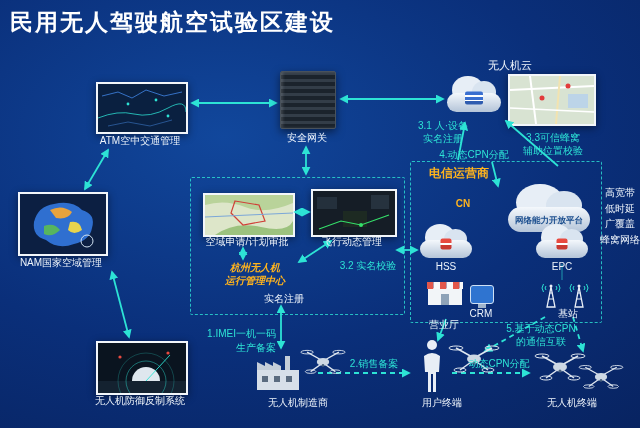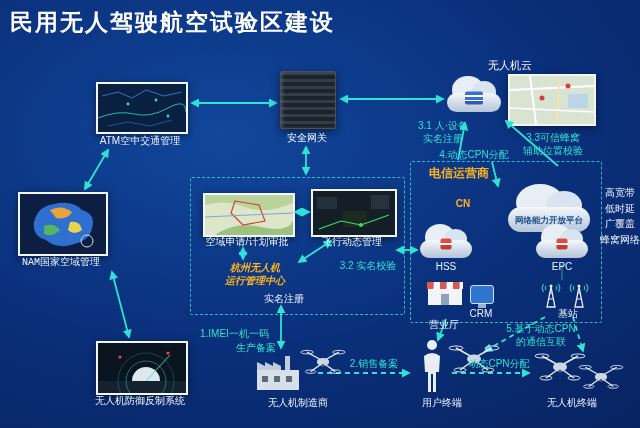--- a/index.html
+++ b/index.html
@@ -92,21 +92,21 @@
   <div class="img" style="left:18px;top:192px;width:86px;height:60px;">
     <svg width="86" height="60" viewBox="0 0 86 60">
       <rect width="86" height="60" fill="#0c1f42"></rect>
       <path d="M14 28 Q18 12 34 10 Q52 6 62 16 Q76 20 72 34 Q70 46 54 50 Q38 56 26 46 Q12 42 14 28 Z" fill="#2f6fd0"></path>
       <path d="M30 16 Q42 10 52 18 Q48 26 36 24 Z" fill="#e8a33d"></path>
       <path d="M24 32 Q34 28 40 36 Q32 44 24 40 Z" fill="#57b55f"></path>
       <path d="M50 28 Q60 26 62 36 Q54 42 48 36 Z" fill="#e8d44d"></path>
       <circle cx="67" cy="47" r="6" fill="none" stroke="#cfe0f0" stroke-width="1"></circle>
     </svg>
   </div>
-  <div class="lbl" style="left:4px;top:256px;width:114px;font-family:Liberation Mono, monospace;">NAM国家空域管理</div>
+  <div class="lbl" style="left:4px;top:256px;width:114px;">NAM国家空域管理</div>
 
   <div class="img" style="left:96px;top:341px;width:88px;height:50px;">
     <svg width="88" height="50" viewBox="0 0 88 50">
       <rect width="88" height="50" fill="#0a141f"></rect>
       <rect y="38" width="88" height="12" fill="#142230"></rect>
       <circle cx="48" cy="38" r="28" fill="none" stroke="#2de3d5" stroke-width="0.8" opacity="0.3"></circle>
       <circle cx="48" cy="38" r="20" fill="none" stroke="#2de3d5" stroke-width="0.8" opacity="0.55"></circle>
       <path d="M34 38 A14 14 0 0 1 62 38 Z" fill="#dfe7ee"></path>
       <line x1="48" y1="38" x2="72" y2="12" stroke="#2de3d5" stroke-width="0.9"></line>
       <circle cx="22" cy="14" r="1.6" fill="#e84a40"></circle>
@@ -312,20 +312,20 @@
       <circle cx="26" cy="21" r="1.5" fill="#48607c"></circle>
     </svg>
   </div>
   <div class="lbl" style="left:536px;top:396px;width:72px;">无人机终端</div>
 
   <div class="lbl teal pre" style="left:408px;top:119px;width:70px;">3.1 人·设备
 实名注册</div>
   <div class="lbl teal" style="left:428px;top:148px;width:92px;">4.动态CPN分配</div>
   <div class="lbl teal pre" style="left:512px;top:131px;width:82px;">3.3可信蜂窝
 辅助位置校验</div>
-  <div class="lbl teal" style="left:200px;top:327px;width:76px;text-align:left;">1.IMEI一机一码</div>
+  <div class="lbl teal" style="left:200px;top:327px;width:76px;text-align:right;">1.IMEI一机一码</div>
   <div class="lbl teal" style="left:200px;top:341px;width:76px;text-align:right;">生产备案</div>
   <div class="lbl teal" style="left:338px;top:357px;width:72px;">2.销售备案</div>
   <div class="lbl teal" style="left:466px;top:357px;width:66px;">动态CPN分配</div>
   <div class="lbl teal pre" style="left:496px;top:322px;width:90px;">5.基于动态CPN
 的通信互联</div>
 
 </div>
 
 </body></html>

